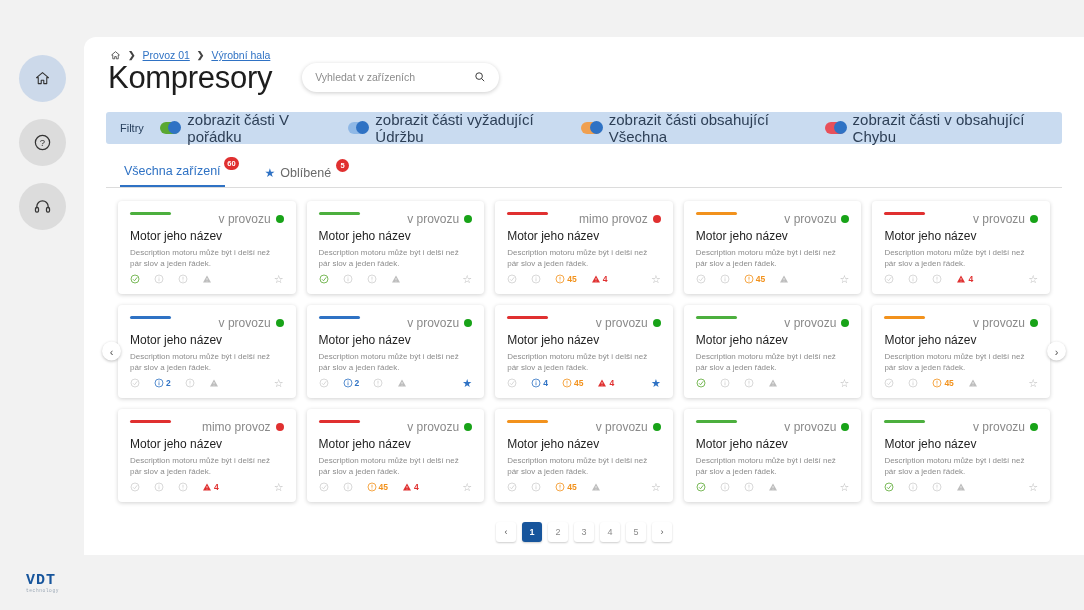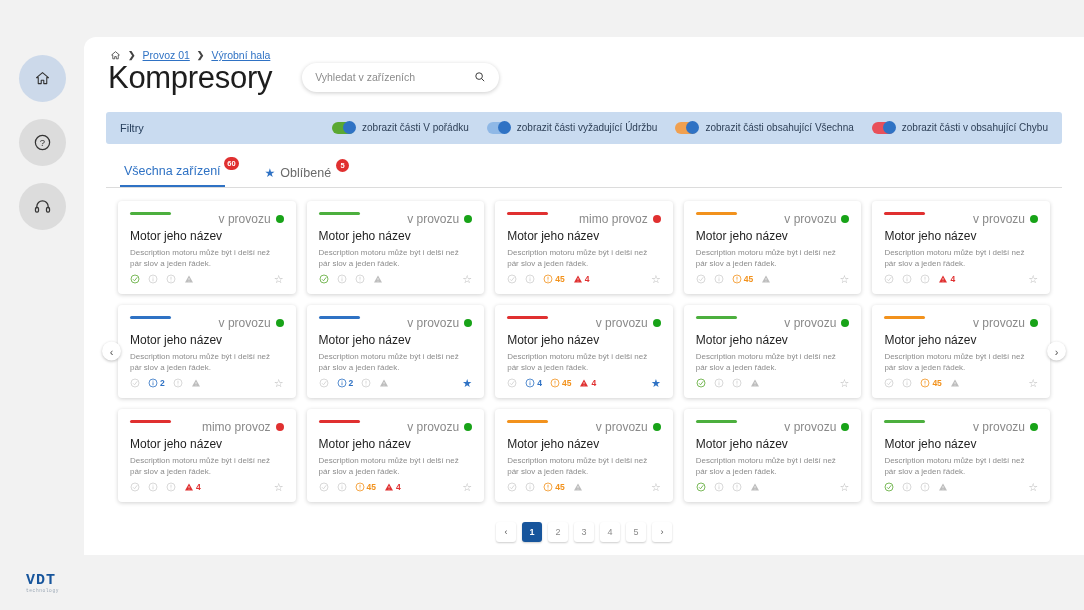--- a/index.html
+++ b/index.html
@@ -59,21 +59,21 @@
     display:flex; align-items:center; padding:16px 14px; gap:16px;
   }
   .filters-label { font-size:11px; color:#28405e; }
   .filter-group { margin-left:auto; display:flex; align-items:center; gap:18px; }
   .filter-item { display:flex; align-items:center; gap:7px; }
   .toggle { width:23px; height:12px; border-radius:6px; position:relative; }
   .toggle .knob {
     position:absolute; right:-1px; top:-1px; width:13px; height:13px;
     border-radius:50%; background:#2f72c4;
   }
-  .filter-text { font-size:10px; color:#2d3f56; }
+  .filter-text { font-size:15px; color:#2d3f56; }
 
   
   .tabs { display:flex; align-items:flex-end; gap:36px; margin-top:14px;
           border-bottom:1px solid #dcdcdc; padding-left:14px; }
   .tab { position:relative; padding: 6px 4px 7px 4px; font-size:12.5px; color:#6a6a6a; display:flex; align-items:center; gap:5px; }
   .tab.active { color:#2f72c4; border-bottom:2px solid #2f72c4; }
   .badge {
     position:absolute; top:-1px; right:-14px; min-width:13px; height:13px;
     border-radius:7px; background:#e03030; color:#fff; font-size:7.5px;
     display:flex; align-items:center; justify-content:center; padding:0 3px; font-weight:bold;
@@ -91,21 +91,21 @@
     height:93px; padding:11px 12px 8px 12px; display:flex; flex-direction:column;
   }
   .card-top { display:flex; align-items:flex-start; justify-content:space-between; }
   .accent { width:41px; height:3px; border-radius:2px; }
   .state { display:flex; align-items:center; gap:5px; }
   .state-text { font-size:12px; color:#8a8a8a; }
   .state-dot { width:8px; height:8px; border-radius:50%; }
   .card-title { font-size:12px; color:#1f1f1f; margin-top:3px; }
   .card-desc { font-size:8px; color:#8c8c8c; line-height:1.45; margin-top:4px; }
   .card-foot { margin-top:auto; display:flex; align-items:center; justify-content:space-between; }
-  .metrics { display:flex; align-items:center; gap:8px; }
+  .metrics { display:flex; align-items:center; gap:14px; }
   .metric { display:flex; align-items:center; gap:2px; }
   .metric-val { font-size:8.5px; font-weight:bold; }
   .star-btn { font-size:11px; color:#b8b8b8; }
   .star-btn.on { color:#2f72c4; }
 
   .arrow-nav {
     position:absolute; top:50%; transform:translateY(-50%);
     width:19px; height:19px; border-radius:50%; background:#fff;
     box-shadow:0 1px 3px rgba(0,0,0,.25);
     display:flex; align-items:center; justify-content:center; font-size:11px; color:#555;

